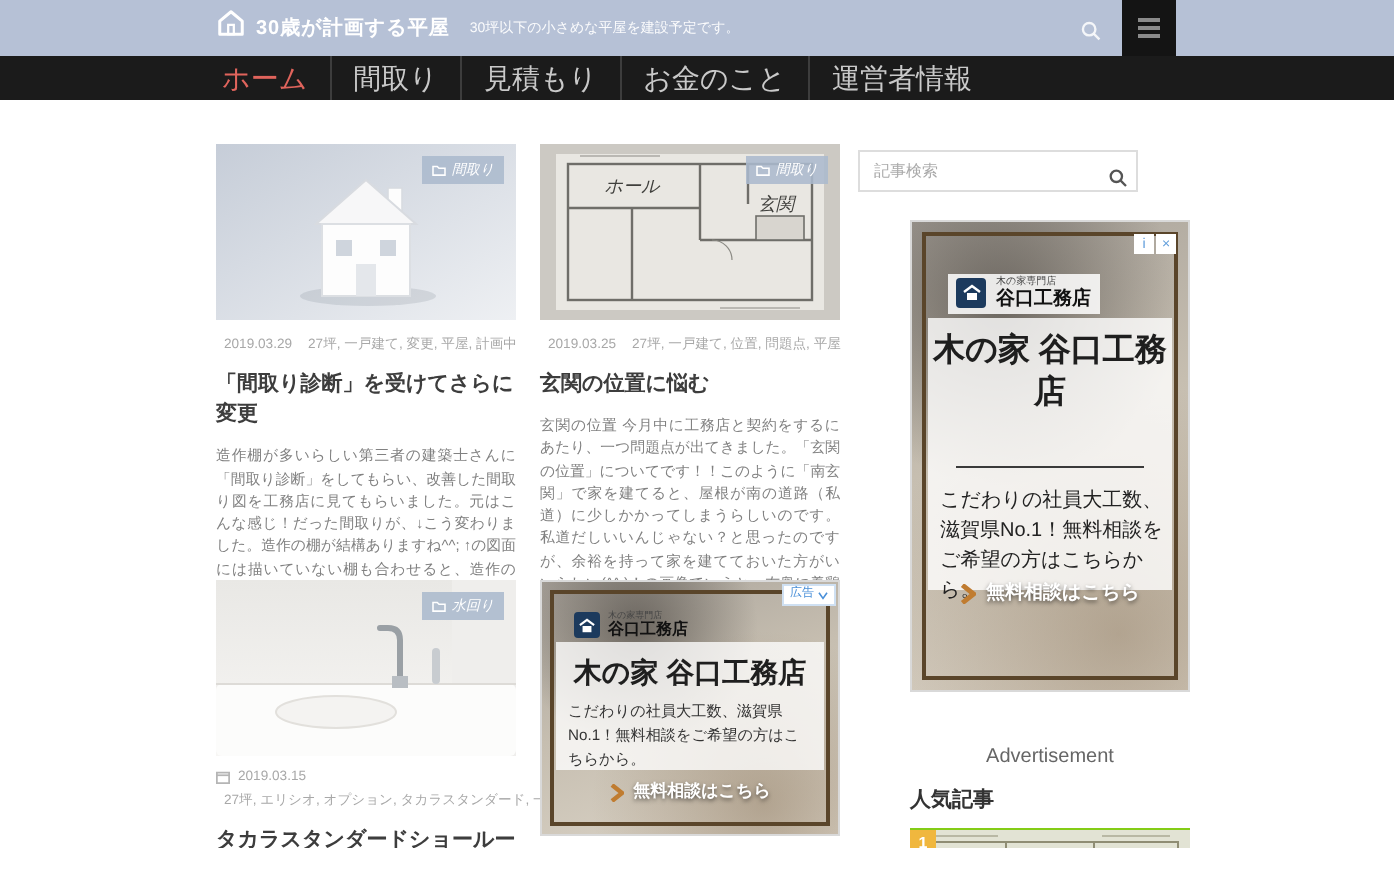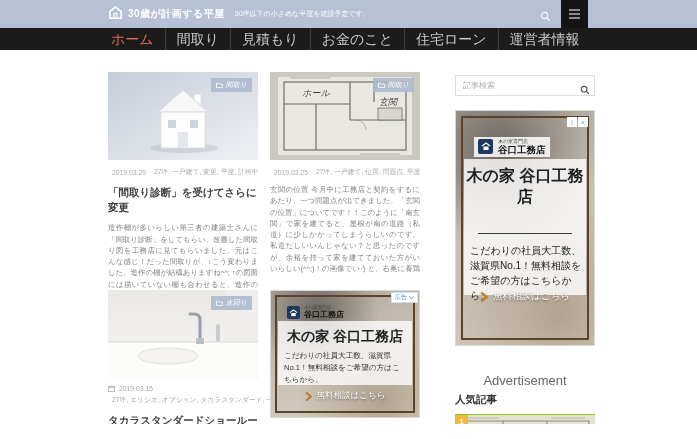--- a/index.html
+++ b/index.html
@@ -45,21 +45,21 @@
       radial-gradient(circle at 32% 18%, rgba(58,54,50,.6), transparent 42%),
       radial-gradient(circle at 75% 88%, rgba(133,110,82,.45), transparent 55%),
       linear-gradient(160deg,#a9a39b 0%,#c6beb0 45%,#ddd6ca 100%); }
   .ad-frame { position:absolute; border:2px solid #5a452a; pointer-events:none; }
   .logo-mark { background:#1c3a5d; border-radius:2px; display:flex; align-items:center;
                justify-content:center; flex:none; }
   .logo-col { display:flex; flex-direction:column; line-height:1.1; }
   .logo-small { color:#444; }
   .logo-brand { font-weight:bold; color:#111; }
   .cta-row { display:flex; align-items:center; justify-content:center; gap:5px; color:#fff;
-             font-weight:normal; text-shadow:0 1px 2px rgba(0,0,0,.55); cursor:pointer; }
+             font-weight:bold; text-shadow:0 1px 2px rgba(0,0,0,.55); cursor:pointer; }
 
   
   .adcard { position:absolute; left:270px; top:290px; width:150px; height:128px;
             border:1px solid #d9d9d9; cursor:pointer; }
   .adcard .ad-frame { inset:4px; }
   .adcard .ad-band { position:absolute; left:7px; right:7px; top:30px; height:64px;
                      background:rgba(255,255,255,.78); }
   .adcard .ad-logo-row { position:absolute; top:15px; left:16px; display:flex; align-items:center; gap:4px; }
   .adcard .logo-mark { width:13px; height:13px; }
   .adcard .logo-small { font-size:4.5px; }
@@ -67,21 +67,21 @@
   .adcard .ad-title { position:absolute; top:37px; left:0; right:0; text-align:center;
                       font-size:14px; font-weight:bold; color:#1f1f1f; }
   .adcard .ad-body { position:absolute; top:59px; left:13px; right:13px; font-size:7.6px;
                      color:#333; line-height:1.55; }
   .adcard .cta-row { position:absolute; left:0; right:0; bottom:15px; font-size:8.5px; }
   .ad-chip { position:absolute; top:1px; right:1px; background:#fff; border:1px solid #cfe0f2;
              color:#4a90d9; font-size:6px; padding:0 3px; line-height:9px; display:flex;
              align-items:center; gap:2px; cursor:pointer; }
 
   
-  .search-box { position:absolute; left:455px; top:75px; width:140px; height:21px;
+  .search-box { position:absolute; left:429px; top:75px; width:140px; height:21px;
                 border:1px solid #ddd; background:#fff; display:flex; align-items:center; }
   .search-box input { flex:1; border:none; outline:none; font-size:8px; color:#555; padding:0 7px;
                       font-family:inherit; background:transparent; }
   .search-box input::placeholder { color:#aaa; }
   .search-ico { width:10px; height:10px; margin-right:7px; cursor:pointer; flex:none; }
 
   .side-ad { position:absolute; left:455px; top:110px; width:140px; height:236px;
              border:1px solid #d9d9d9; cursor:pointer; }
   .side-ad .ad-frame { inset:5px; }
   .side-ad .ad-band { position:absolute; left:8px; right:8px; top:48px; height:136px;
@@ -95,21 +95,21 @@
                        font-size:16px; font-weight:bold; color:#1e1e1e; line-height:1.3; }
   .side-ad .ad-divider { position:absolute; top:122px; left:22px; right:22px; height:1px; background:#3a3a3a; }
   .side-ad .ad-body { position:absolute; top:132px; left:14px; right:12px; font-size:10px;
                       color:#222; line-height:1.5; }
   .side-ad .cta-row { position:absolute; left:0; right:0; bottom:42px; font-size:9.5px; }
   .ad-corner { position:absolute; top:6px; right:6px; display:flex; gap:1px; }
   .ad-corner .ci { width:10px; height:10px; background:#fff; color:#5f9ddb; font-size:7px;
                    display:flex; align-items:center; justify-content:center; cursor:pointer; }
 
   .adv-caption { position:absolute; left:455px; top:373px; width:140px; text-align:center;
-                 font-size:13px; color:#666; }
+                 font-size:10px; color:#666; }
   .popular-h { position:absolute; left:455px; top:393px; width:140px; font-size:10.5px;
                font-weight:bold; color:#333; padding-bottom:7px; border-bottom:2px solid #84cc16; }
   .popular-thumb { position:absolute; left:455px; top:415px; width:140px; height:24px;
                    overflow:hidden; cursor:pointer; }
   .rank-badge { position:absolute; left:0; top:0; width:13px; height:13px; background:#f0b73e;
                 color:#fff; font-size:8px; font-weight:bold; display:flex; align-items:center;
                 justify-content:center; z-index:2; }
 </style>
 </head>
 <body>
@@ -138,21 +138,20 @@
         <i></i>
         <i></i>
     </button>
   </header>
 
   <nav class="main-nav">
     <a href="#" class="nav-item active">ホーム</a>
     <a href="#" class="nav-item">間取り</a>
     <a href="#" class="nav-item">見積もり</a>
     <a href="#" class="nav-item">お金のこと</a>
-    <a href="#" class="nav-item">住宅ローン</a>
     <a href="#" class="nav-item">運営者情報</a>
   </nav>
 
   <article class="card card1">
     <div class="thumb">
       <svg width="150" height="88" viewBox="0 0 150 88">
         <defs>
             <linearGradient id="g1" x1="0" y1="0" x2="1" y2="1">
           <stop offset="0" stop-color="#c6cdd8"></stop>
               <stop offset="1" stop-color="#eef0f3"></stop>
@@ -222,20 +221,21 @@
       <svg width="7" height="7" viewBox="0 0 8 8">
           <rect x="0.5" y="1.5" width="7" height="6" fill="none" stroke="#b5b5b5"></rect>
           <line x1="0.5" y1="3" x2="7.5" y2="3" stroke="#b5b5b5"></line>
         </svg>
       <span>2019.03.25</span>
       <svg width="7" height="7" viewBox="0 0 8 8">
           <path d="M1 1 h3 l3.5 3.5 -3 3 L1 4 z" fill="none" stroke="#b5b5b5"></path>
         </svg>
       <span class="mt">27坪, 一戸建て, 位置, 問題点, 平屋</span>
     </div>
+    <a href="#" class="post-title">玄関の位置に悩む</a>
     <p class="excerpt">玄関の位置 今月中に工務店と契約をするにあたり、一つ問題点が出てきました。「玄関の位置」についてです！！このように「南玄関」で家を建てると、屋根が南の道路（私道）に少しかかってしまうらしいのです。私道だしいいんじゃない？と思ったのですが、余裕を持って家を建てておいた方がいいらしい(^^;)！の画像でいうと、右奥に養鶏場の家があるのですが、万一をこの家を建て直すとなった場合、前の道路幅が「3[…]</p>
   </article>
 
   <article class="card card3">
     <div class="thumb">
       <svg width="150" height="88" viewBox="0 0 150 88">
         <defs>
             <linearGradient id="g3" x1="0" y1="0" x2="0" y2="1">
           <stop offset="0" stop-color="#e9e8e5"></stop>
               <stop offset="1" stop-color="#f7f6f4"></stop>

